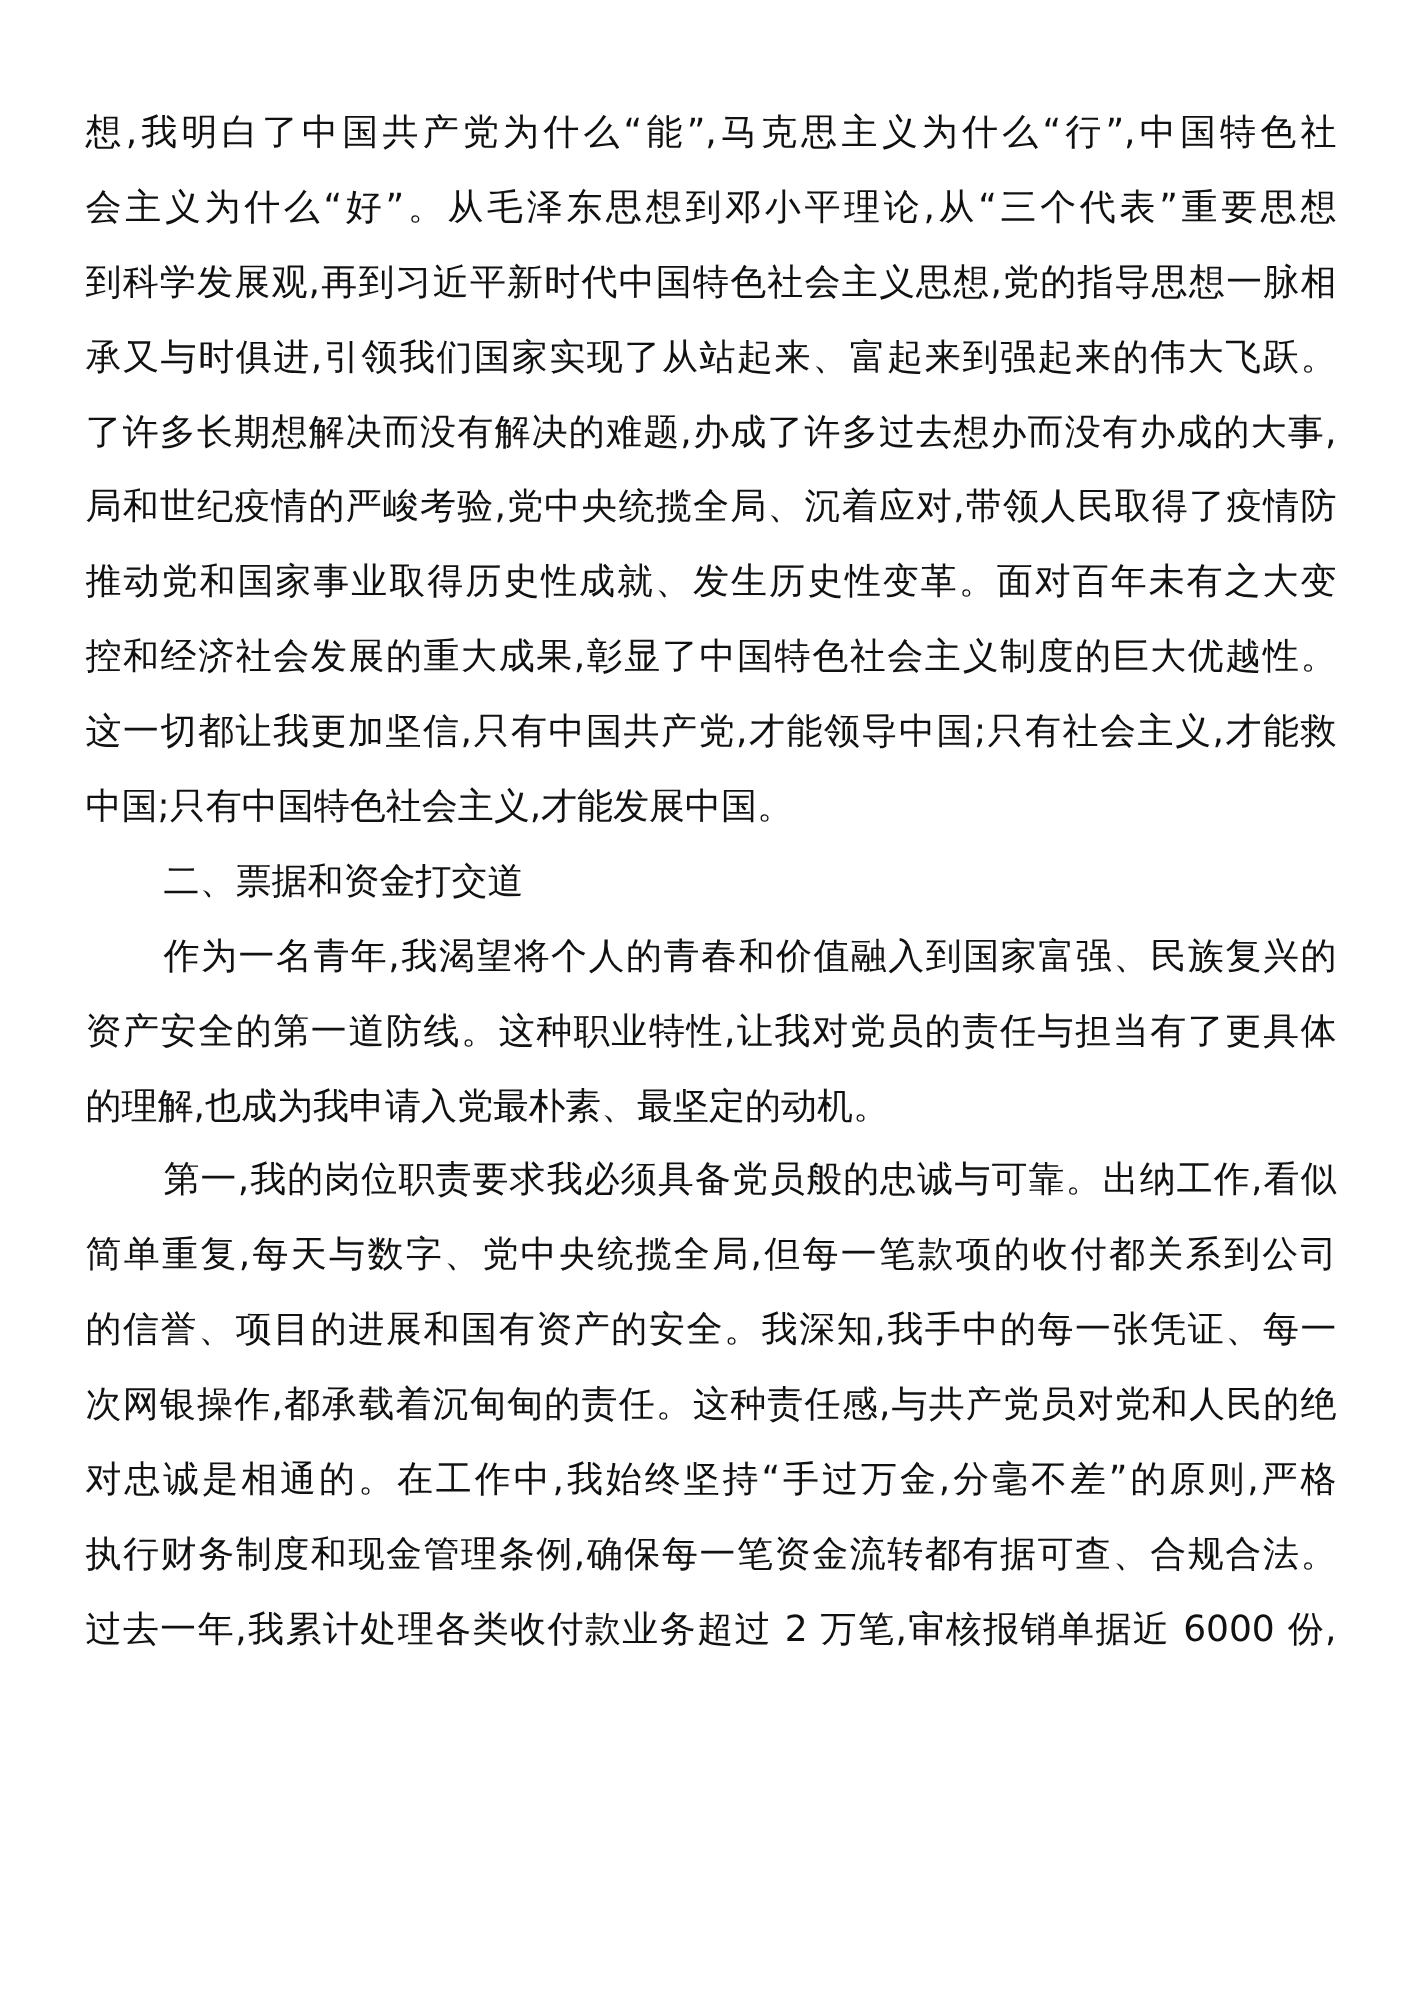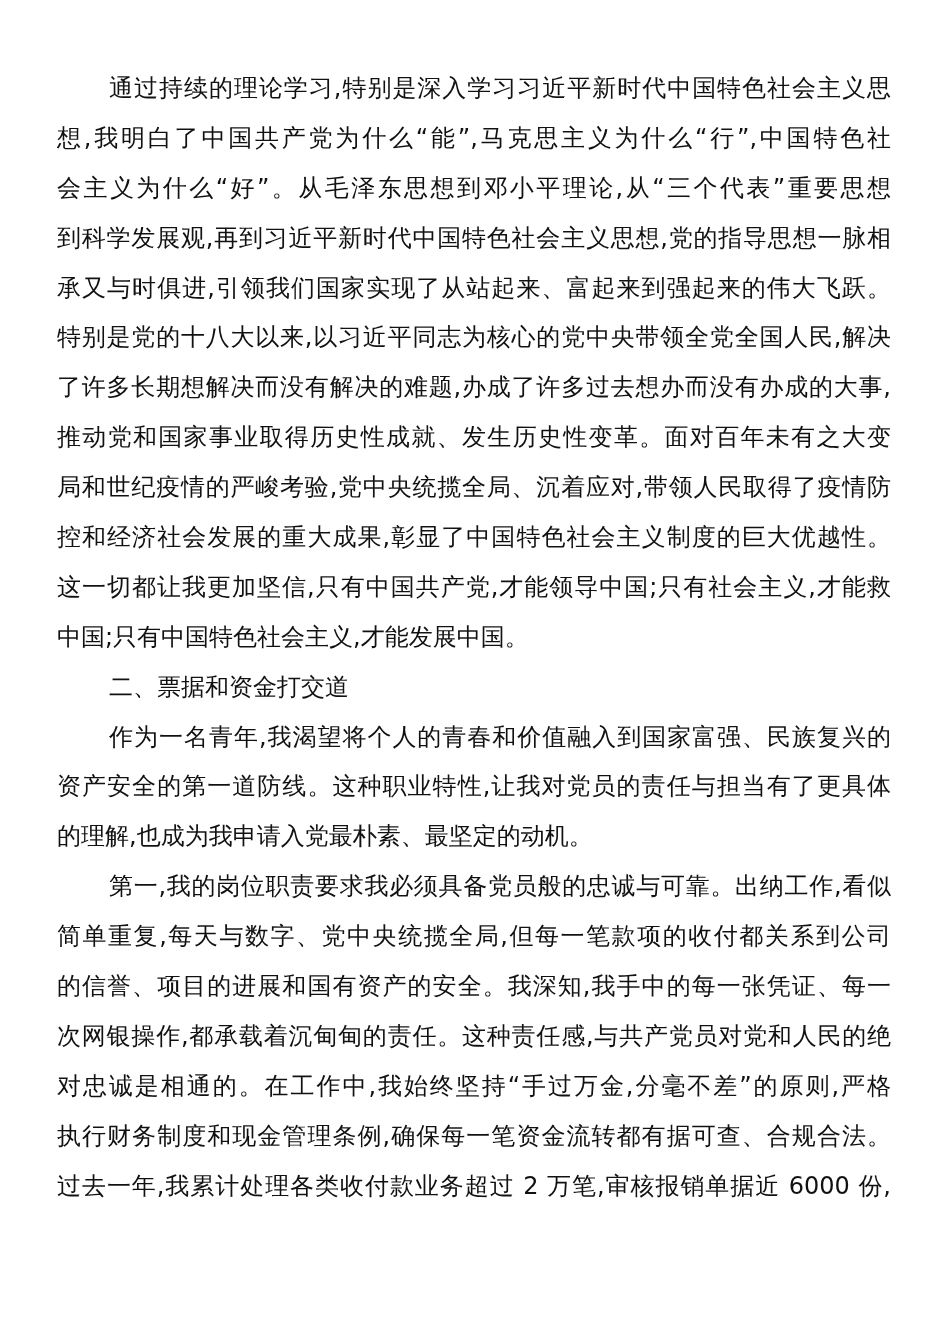--- a/index.html
+++ b/index.html
@@ -44,29 +44,27 @@
   .heading {
     text-align-last: left;
   }
 </style>
 </head>
 <body>
 
 <div class="page">
 
   <div>
-    <span class="line indent">通过持续的理论学习,特别是深入学习习近平新时代中国特色社会主义思</span>
     <span class="line full">想,我明白了中国共产党为什么“能”,马克思主义为什么“行”,中国特色社</span>
     <span class="line full">会主义为什么“好”。从毛泽东思想到邓小平理论,从“三个代表”重要思想</span>
     <span class="line full">到科学发展观,再到习近平新时代中国特色社会主义思想,党的指导思想一脉相</span>
     <span class="line full">承又与时俱进,引领我们国家实现了从站起来、富起来到强起来的伟大飞跃。</span>
-    <span class="line full">特别是党的十八大以来,以习近平同志为核心的党中央带领全党全国人民,解决</span>
     <span class="line full">了许多长期想解决而没有解决的难题,办成了许多过去想办而没有办成的大事,</span>
+    <span class="line full">局和世纪疫情的严峻考验,党中央统揽全局、沉着应对,带领人民取得了疫情防</span>
     <span class="line full">推动党和国家事业取得历史性成就、发生历史性变革。面对百年未有之大变</span>
-    <span class="line full">局和世纪疫情的严峻考验,党中央统揽全局、沉着应对,带领人民取得了疫情防</span>
     <span class="line full">控和经济社会发展的重大成果,彰显了中国特色社会主义制度的巨大优越性。</span>
     <span class="line full">这一切都让我更加坚信,只有中国共产党,才能领导中国;只有社会主义,才能救</span>
     <span class="line full last">中国;只有中国特色社会主义,才能发展中国。</span>
   </div>
 
   <div>
     <span class="line indent heading">二、票据和资金打交道</span>
   </div>
 
   <div>

